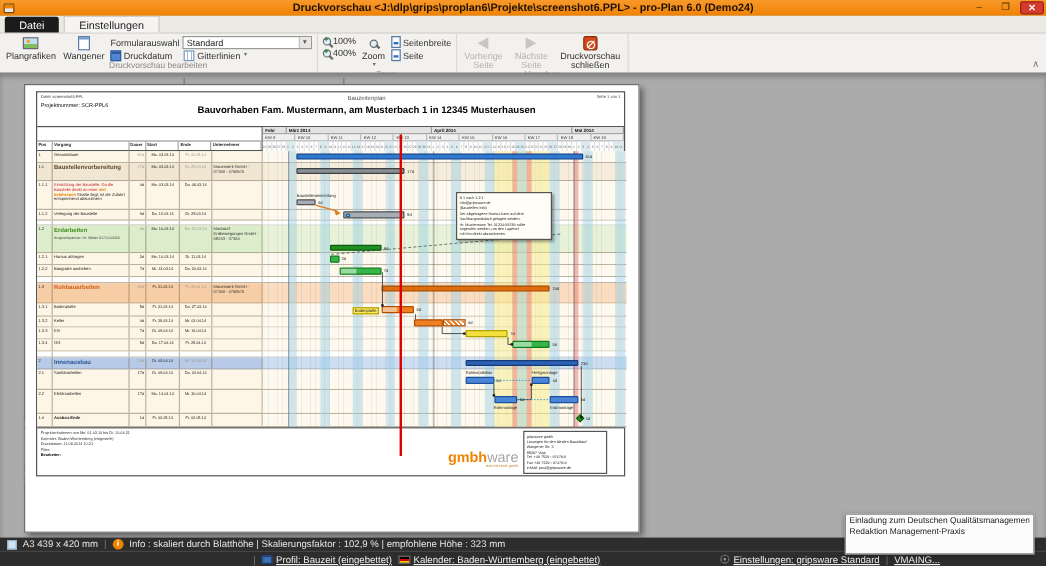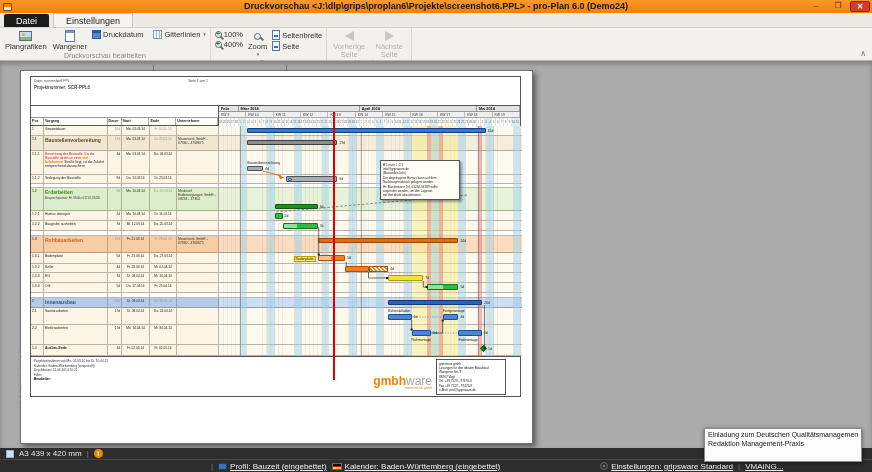--- a/index.html
+++ b/index.html
@@ -181,20 +181,29 @@
         <span>Plangrafiken</span>
       </div>
       <div class="bigbtn">
         <div class="ic">
             <div class="form"></div>
           </div>
         <span>Wangener</span>
       </div>
       <div class="smallstack">
         <div class="smallbtn">
+          <span>Formularauswahl</span>
+          <div class="combo">
+            <div class="cbox">
+                <span>Standard</span>
+                <span class="carr">▾</span>
+              </div>
+          </div>
+        </div>
+        <div class="smallbtn">
           <span class="cal"></span>
           <span>Druckdatum</span>
           <span style="width:6px"></span>
           <span class="grid"></span>
           <span>Gitterlinien</span>
           <span class="dd">▾</span>
         </div>
       </div>
     </div>
     <div class="glabel">Druckvorschau bearbeiten</div>
@@ -240,38 +249,48 @@
             <div class="navarr left"></div>
           </div>
         <span>Vorherige Seite</span>
       </div>
       <div class="bigbtn disabled" style="width:40px">
         <div class="ic">
             <div class="navarr right"></div>
           </div>
         <span>Nächste Seite</span>
       </div>
+      <div class="bigbtn" style="width:58px">
+        <div class="ic">
+            <div class="closeprev"></div>
+          </div>
+        <span>Druckvorschau schließen</span>
+      </div>
     </div>
     <div class="glabel">Vorschau</div>
   </div>
   <div class="chev">∧</div>
 </div>
 
 <div class="preview">
   <div class="mark" style="left:153px"></div>
   <div class="mark" style="left:286px"></div>
 
   <div class="page">
     <div class="sidenote">pro-Plan • gripsware datentechnik gmbh</div>
     <div class="sheet">
 
       <div class="shead">
         <div class="hl">
           <div class="f1">Datei: screenshot6.PPL</div>
           <div class="f2">Projektnummer: SCR-PPL6</div>
+        </div>
+        <div class="hc">
+          <div class="t1">Bauzeitenplan</div>
+          <div class="t2">Bauvorhaben Fam. Mustermann, am Musterbach 1 in 12345 Musterhausen</div>
         </div>
         <div class="hr">Seite 1 von 1</div>
       </div>
 
       <div class="thead">
         <div class="lhead">
           <div class="blank"></div>
           <div class="cols">
               <span style="width: 13px;">Pos</span>
               <span style="width: 64px;">Vorgang</span>
@@ -693,20 +712,21 @@
     </div>
   </div>
 </div>
 
 <div class="statusbar">
   <div class="srow r1">
     <span class="pgic"></span>
     <span>A3 439 x 420 mm</span>
     <span class="sep">|</span>
     <span class="infoic">i</span>
+    <span>Info : skaliert durch Blatthöhe | Skalierungsfaktor : 102,9 % | empfohlene Höhe : 323 mm</span>
   </div>
   <div class="srow">
     <span style="width:200px"></span>
     <span class="sep">|</span>
     <span class="slink">
         <span class="profic"></span>
         <span>Profil: Bauzeit (eingebettet)</span>
       </span>
     <span class="slink">
         <span class="flag"></span>

